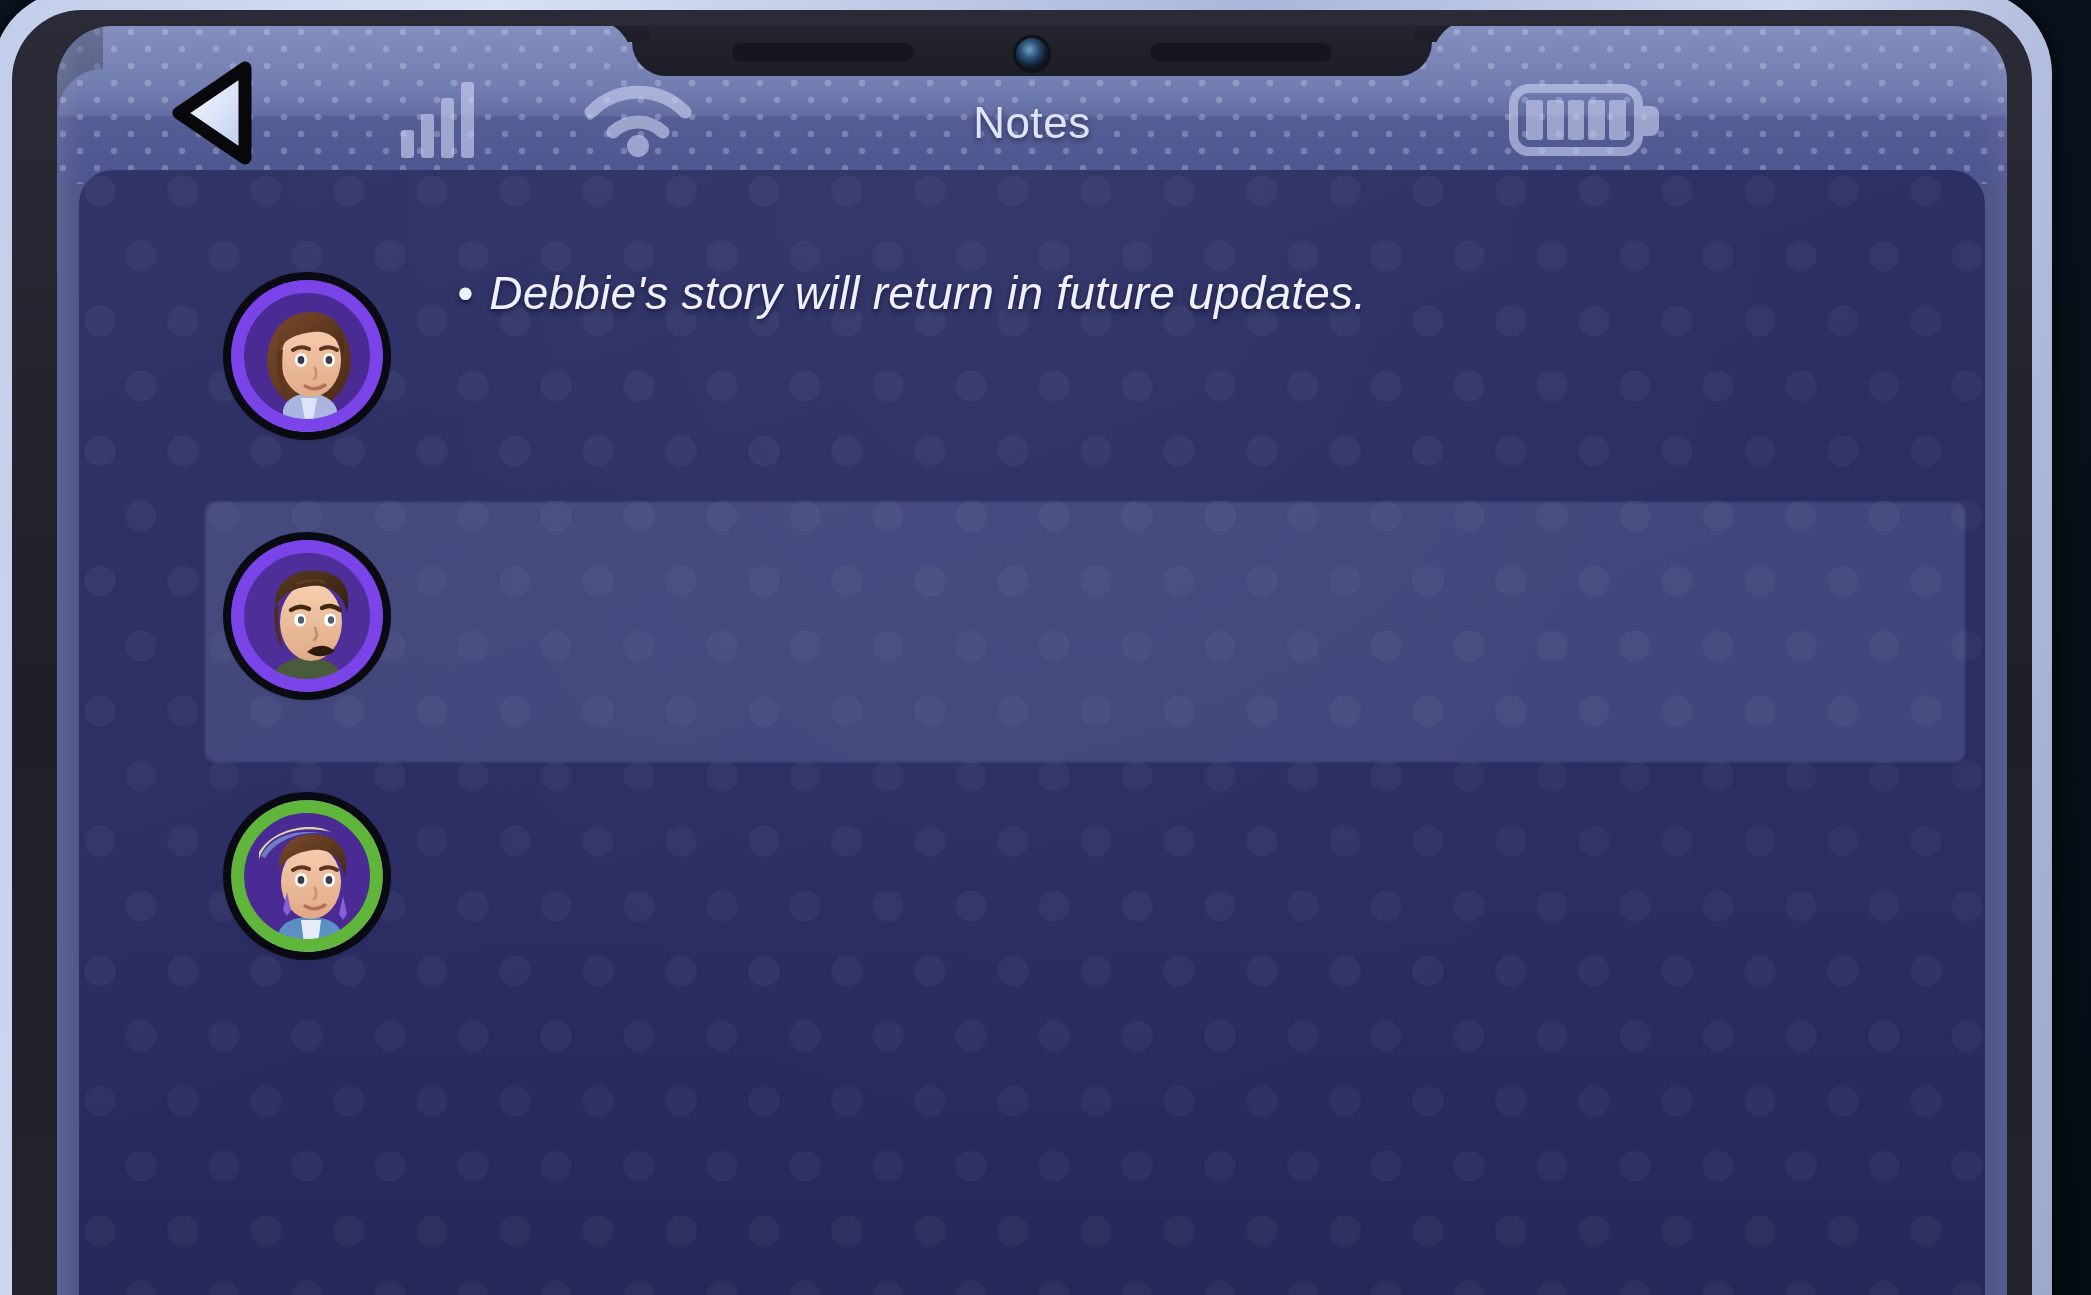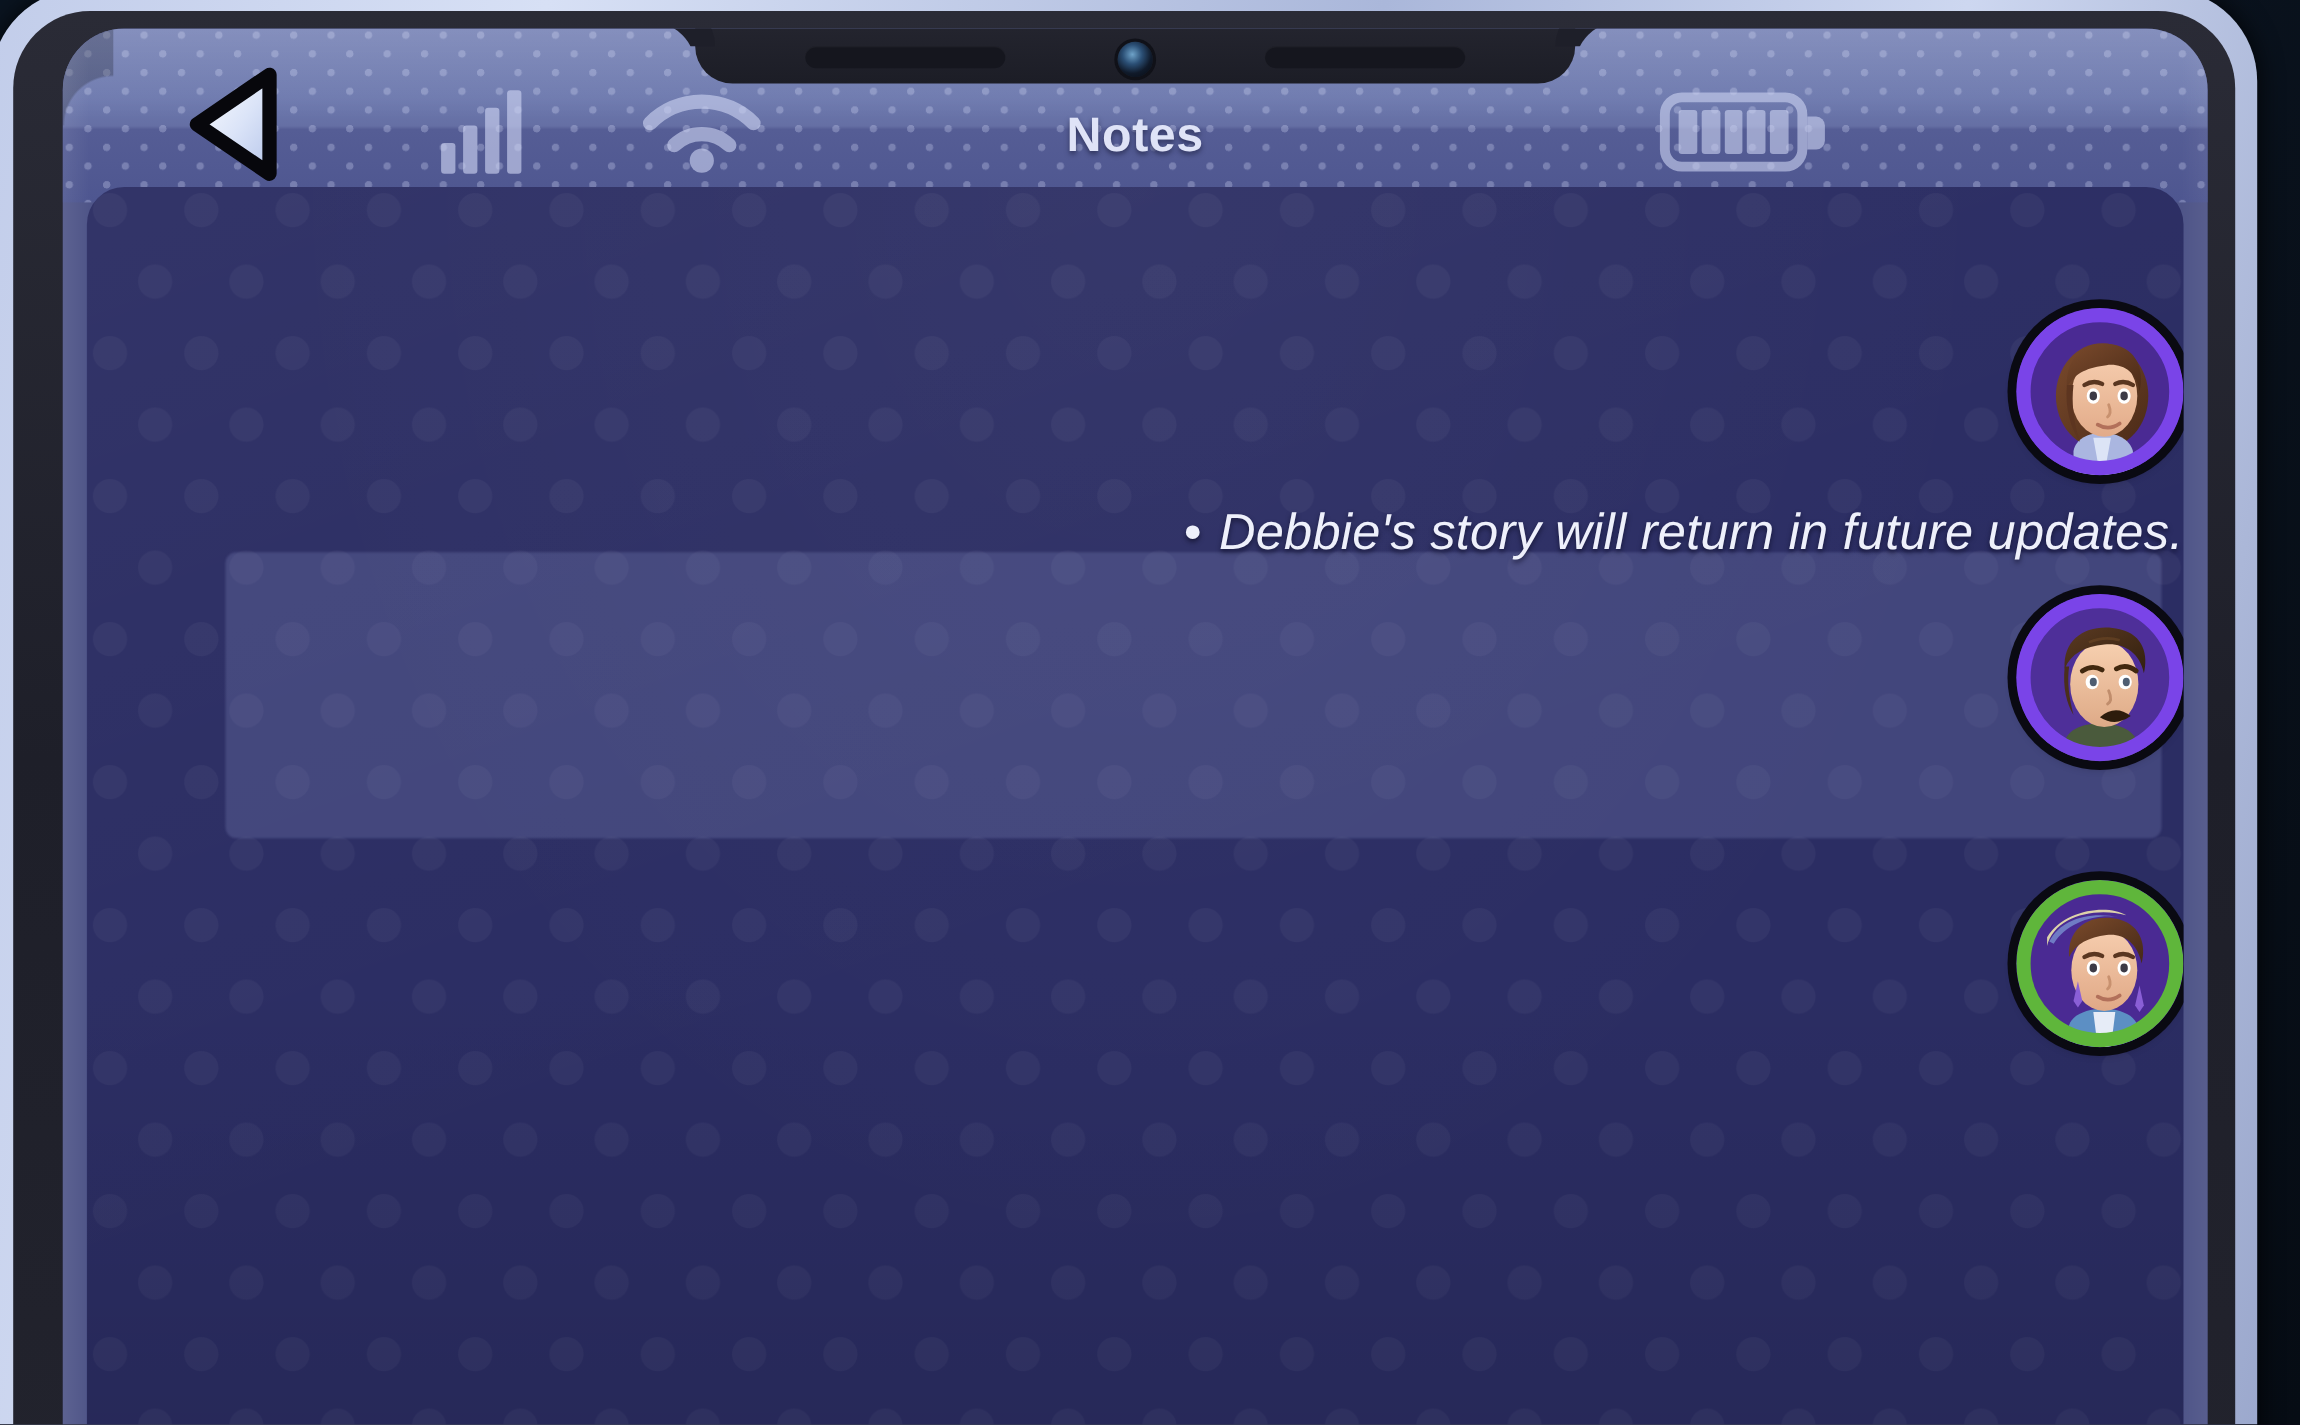--- a/index.html
+++ b/index.html
@@ -106,21 +106,21 @@
   }
   .wifi svg{ display:block; width:100%; height:100%; }
 
   
   .topbar-title {
     position: absolute;
     left: 0; top: 72px;
     width: 100%;
     text-align: center;
     font-size: 44px;
-    font-weight: 700;
+    font-weight: 400;
     letter-spacing: 0.5px;
     color: #dfe3f7;
     text-shadow: 0 3px 5px rgba(20,22,50,0.55);
   }
 
   
   .battery {
     position: absolute;
     left: 1452px; top: 58px;
     width: 152px; height: 72px;
@@ -220,23 +220,22 @@
   
   .notes-list {
     position: absolute;
     left: 0; top: 0; right: 0; bottom: 0;
     padding-top: 72px;
   }
   .note-row {
     position: relative;
     height: 260px;
     display: flex;
-    align-items: flex-end;
+    align-items: flex-start;
     cursor: pointer;
-    flex-direction: column;
   }
   .note-row .row-hl {
     position: absolute;
     left: 126px; right: 20px; top: 0; bottom: 0;
     background: rgba(160,172,225,0.20);
     border-radius: 10px;
     filter: blur(1px);
     display: none;
   }
   .note-row.selected .row-hl { display: block; }

